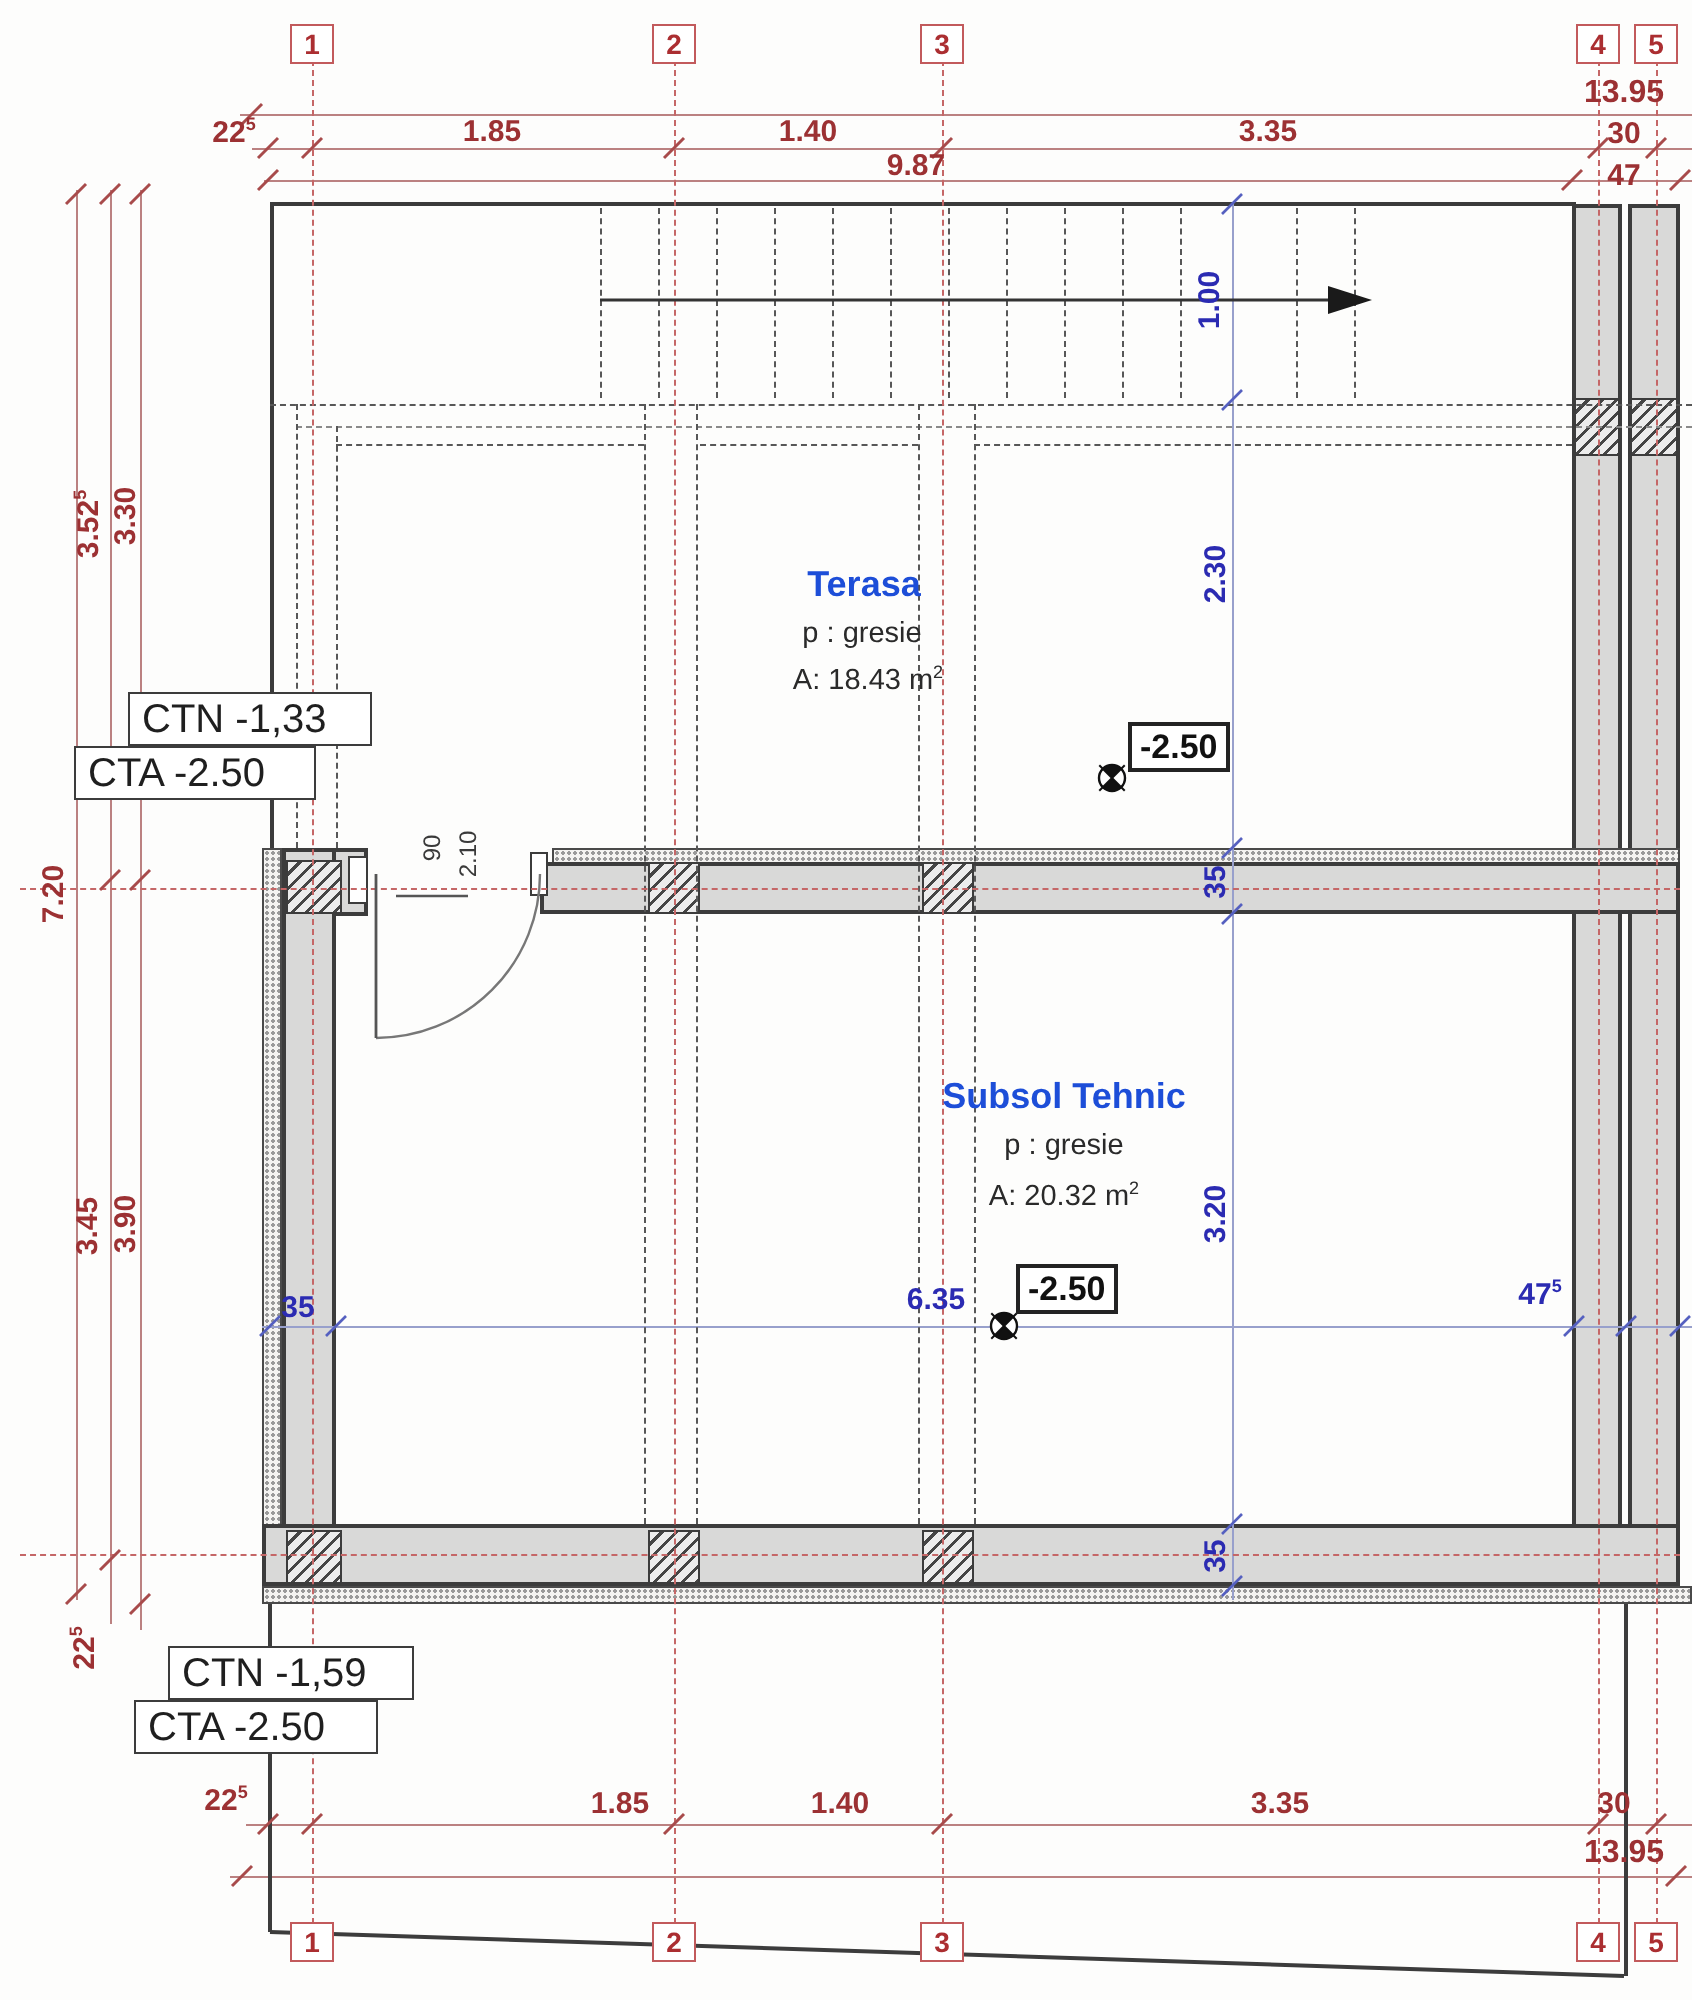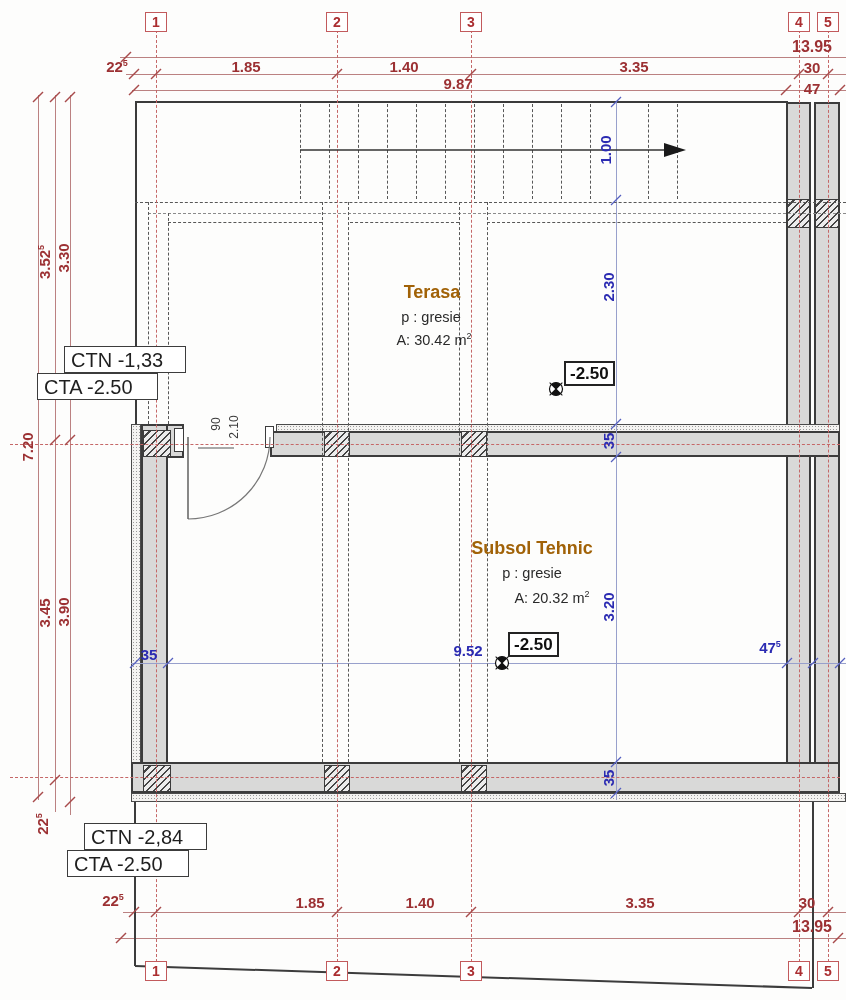--- a/index.html
+++ b/index.html
@@ -32,21 +32,21 @@
   .red16{color:#9c3133;font-weight:bold;font-size:16px;}
   .blue{color:#2b2bb2;font-weight:bold;font-size:15px;}
   .dk12{color:#3a3a3a;font-size:12px;}
   sup{font-size:9px;}
   .bubble{position:absolute;width:22px;height:20px;box-sizing:border-box;border:1.5px solid #c25a5c;
     background:#fff;color:#ab2e31;font-weight:bold;font-size:14px;text-align:center;line-height:18px;z-index:30;}
   .infobox{position:absolute;box-sizing:border-box;border:1.5px solid #3c3c3c;background:#fff;
     color:#1f1f1f;font-size:20px;padding:2px 6px 0 6px;z-index:25;}
   .lvlbox{position:absolute;box-sizing:border-box;border:2px solid #232323;background:#fff;
     color:#111;font-weight:bold;font-size:17px;padding:1px 4px 0 4px;z-index:25;}
-  .roomtitle{color:#a16207;font-weight:bold;font-size:18px;}
+  .roomtitle{color:#1d4ed8;font-weight:bold;font-size:18px;}
   .roomsub{color:#2a2a2a;font-size:14.5px;}
   svg.overlay{position:absolute;left:0;top:0;z-index:20;}
   .z15{z-index:15;} .z18{z-index:18;} .z22{z-index:22;}
 </style>
 </head>
 <body>
 
 <div id="plan">
 
   <div class="lnh" style="left:135px;top:101px;width:653px;"></div>
@@ -232,34 +232,34 @@
   <div class="t rot red z22" style="left:44px;top:613px;">3.45</div>
   <div class="t rot red z22" style="left:63px;top:612px;">3.90</div>
   <div class="t rot red z22" style="left:42px;top:824px;"><span>22</span><sup>5</sup></div>
 
   <div class="t rot blue z22" style="left:605px;top:150px;">1.00</div>
   <div class="t rot blue z22" style="left:608px;top:287px;">2.30</div>
   <div class="t rot blue z22" style="left:608px;top:441px;">35</div>
   <div class="t rot blue z22" style="left:608px;top:607px;">3.20</div>
   <div class="t rot blue z22" style="left:608px;top:778px;">35</div>
   <div class="t ctr blue z22" style="left:149px;top:654px;">35</div>
-  <div class="t ctr blue z22" style="left:468px;top:650px;">9.52</div>
+  <div class="t ctr blue z22" style="left:468px;top:650px;">6.35</div>
   <div class="t ctr blue z22" style="left:770px;top:647px;"><span>47</span><sup>5</sup></div>
 
   <div class="t rot dk12 z22" style="left:216px;top:424px;">90</div>
   <div class="t rot dk12 z22" style="left:234px;top:427px;">2.10</div>
 
   <div class="t ctr roomtitle z22" style="left:432px;top:292px;">Terasa</div>
   <div class="t ctr roomsub z22" style="left:431px;top:317px;">p : gresie</div>
-  <div class="t ctr roomsub z22" style="left:434px;top:340px;"><span>A: 30.42 m</span><sup>2</sup></div>
+  <div class="t ctr roomsub z22" style="left:434px;top:340px;"><span>A: 18.43 m</span><sup>2</sup></div>
   <div class="t ctr roomtitle z22" style="left:532px;top:548px;">Subsol Tehnic</div>
   <div class="t ctr roomsub z22" style="left:532px;top:573px;">p : gresie</div>
-  <div class="t ctr roomsub z22" style="left:552px;top:598px;"><span>A: 20.32 m</span><sup>2</sup></div>
+  <div class="t ctr roomsub z22" style="left:532px;top:598px;"><span>A: 20.32 m</span><sup>2</sup></div>
 
   <div class="lvlbox" style="left:564px;top:361px;">-2.50</div>
   <div class="lvlbox" style="left:508px;top:632px;">-2.50</div>
 
   <div class="infobox" style="left:64px;top:346px;width:122px;">CTN -1,33</div>
   <div class="infobox" style="left:37px;top:373px;width:121px;">CTA -2.50</div>
-  <div class="infobox" style="left:84px;top:823px;width:123px;">CTN -2,84</div>
+  <div class="infobox" style="left:84px;top:823px;width:123px;">CTN -1,59</div>
   <div class="infobox" style="left:67px;top:850px;width:122px;">CTA -2.50</div>
 
 </div>
 
 </body></html>

